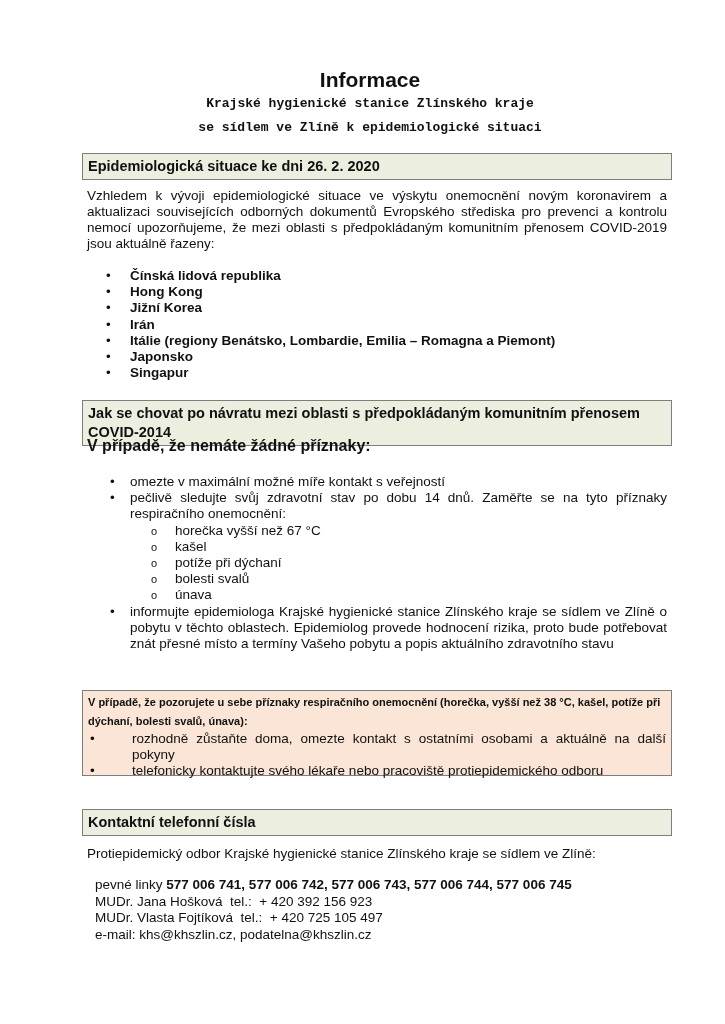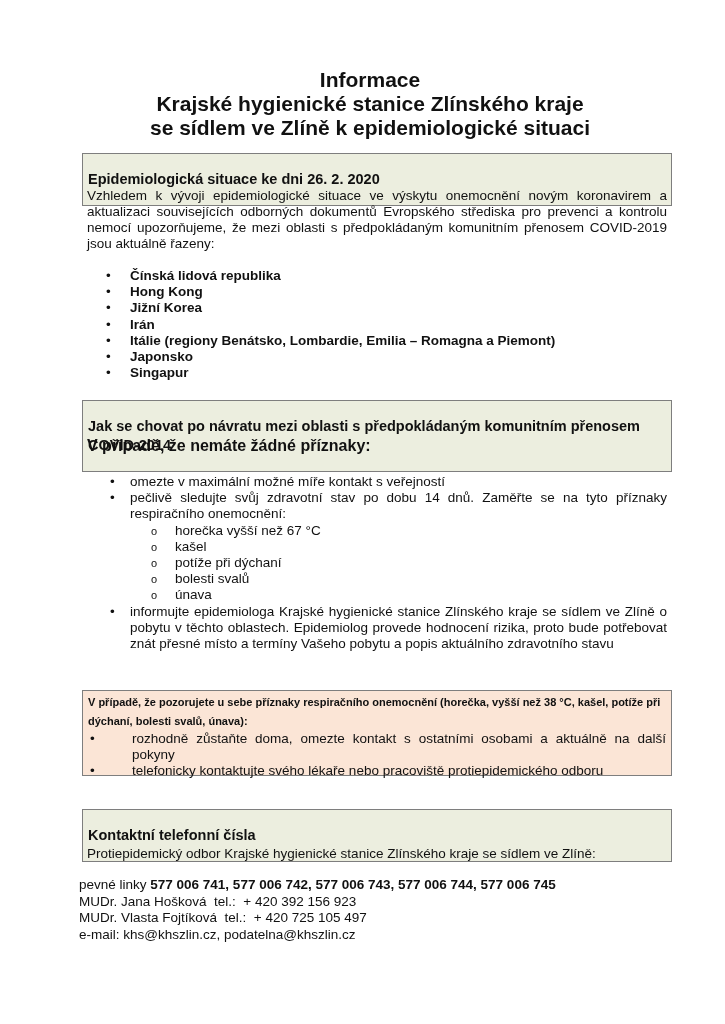--- a/index.html
+++ b/index.html
@@ -1,23 +1,23 @@
 <!DOCTYPE html>
 <html><head>
 <meta charset="utf-8">
 <style>
   html, body { margin: 0; padding: 0; background: #ffffff; }
   body { width: 725px; height: 1024px; position: relative; overflow: hidden;
          font-family: "Liberation Sans", sans-serif; color: #111; }
   .page { position: absolute; left: 0; top: 0; width: 725px; height: 766px; }
   .title-block { position: absolute; left: 80px; width: 580px; top: 67px; text-align: center; }
   .title-main { font-size: 21px; font-weight: bold; line-height: 25px; margin: 0; }
-  .title-sub { font-size: 21px; font-weight: bold; line-height: 24px; margin: 0; }
+  .title-sub { font-size: 13px; font-weight: bold; line-height: 24px; margin: 0; font-family: Liberation Mono, monospace; }
   .section-box { position: absolute; left: 82px; width: 590px; background: #eceedf;
-                 border: 1px solid #7e7e7e; box-sizing: border-box; padding: 16px 5px;
+                 border: 1px solid #7e7e7e; box-sizing: border-box; padding: 3px 5px;
                  font-weight: bold; font-size: 14.5px; line-height: 19px; }
   .para { position: absolute; left: 87px; width: 580px; font-size: 13.5px; line-height: 16px;
           text-align: justify; margin: 0; }
   ul.countries { position: absolute; left: 100px; top: 268px; margin: 0; padding: 0; list-style: none;
                  font-weight: bold; font-size: 13.5px; line-height: 16.2px; }
   ul.countries li { position: relative; padding-left: 30px; }
   ul.countries li::before { content: "\2022"; position: absolute; left: 6px; font-weight: normal; }
   .subhead { position: absolute; left: 87px; top: 436px; font-size: 16px; font-weight: bold; line-height: 20px; margin: 0; }
   ul.advice { position: absolute; left: 105px; top: 474px; width: 562px; margin: 0; padding: 0; list-style: none;
               font-size: 13.5px; line-height: 16.2px; }
@@ -25,21 +25,21 @@
   ul.advice > li::before { content: "\2022"; position: absolute; left: 5px; }
   ul.symptoms { margin: 0; padding: 0; list-style: none; }
   ul.symptoms li { position: relative; padding-left: 45px; }
   ul.symptoms li::before { content: "o"; position: absolute; left: 21px; font-size: 11px; }
   .warn-box { position: absolute; left: 82px; top: 690px; width: 590px; height: 86px; box-sizing: border-box;
               background: #fbe5d6; border: 1px solid #7e7e7e; padding: 2px 5px; }
   .warn-head { font-weight: bold; font-size: 11px; line-height: 19px; margin: 0; }
   ul.warn-list { margin: 0; padding: 0; list-style: none; font-size: 13.5px; line-height: 16px; }
   ul.warn-list li { position: relative; padding-left: 44px; text-align: justify; }
   ul.warn-list li::before { content: "\2022"; position: absolute; left: 2px; }
-  .contacts { position: absolute; left: 79px; top: 877px; font-size: 13.5px; line-height: 16.5px; }
+  .contacts { position: absolute; left: 95px; top: 877px; font-size: 13.5px; line-height: 16.5px; }
   .contacts div { white-space: nowrap; }
   .bold { font-weight: bold; }
 </style>
 </head>
 <body>
 
 <div class="page">
 
   <div class="title-block">
     <p class="title-main">Informace</p>

